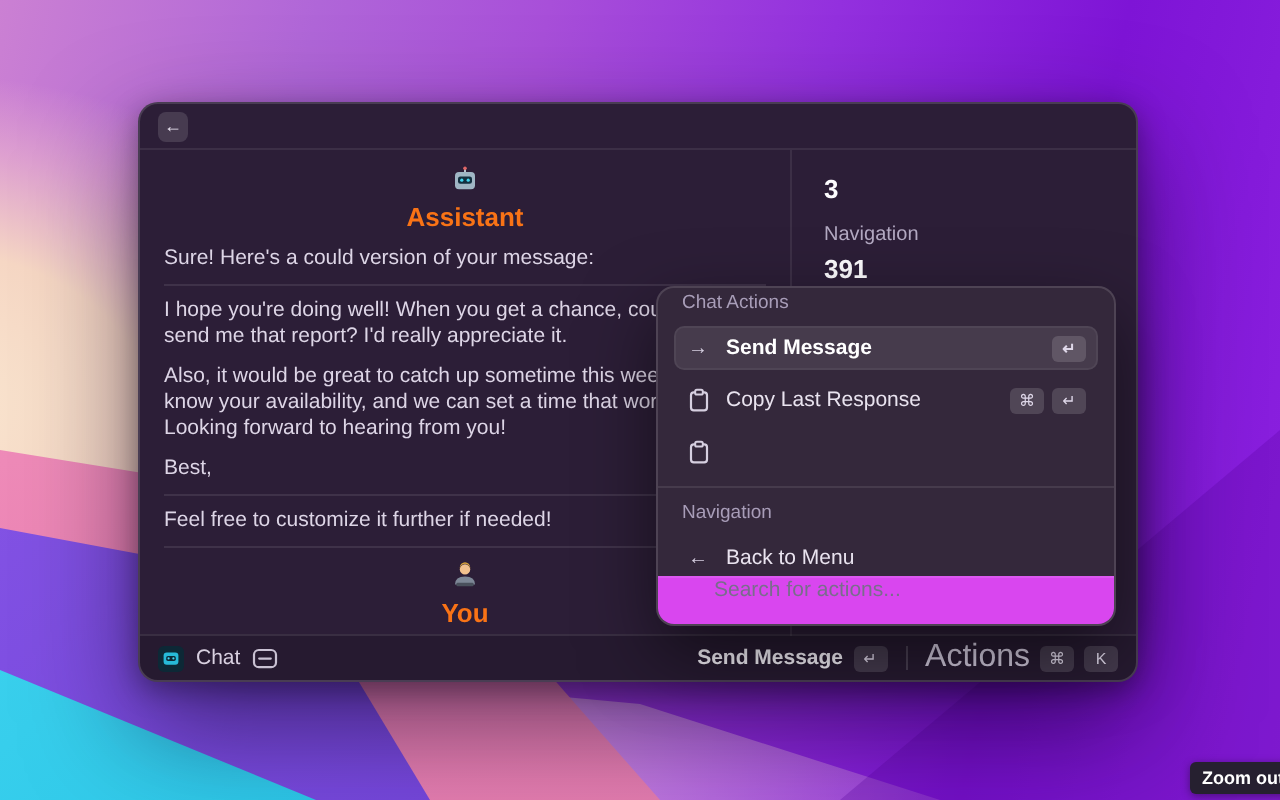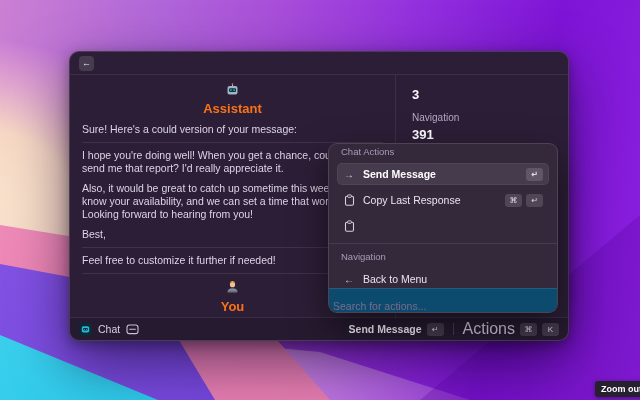--- a/index.html
+++ b/index.html
@@ -63,23 +63,23 @@
     color:#e9e3ef;}
   .panel-inner{padding:0 8px;}
   .section-label{font-size:9.5px;color:#a89db8;margin:2px 4px 6px;}
   .action-row{height:22px;display:flex;align-items:center;gap:8px;padding:0 6px;
     border-radius:5px;font-size:10.5px;margin-bottom:4px;cursor:pointer;}
   .action-row.active{background:rgba(255,255,255,0.09);font-weight:bold;color:#fff;
     box-shadow:inset 0 0 0 1px rgba(255,255,255,0.05);}
   .row-icon{width:12px;display:flex;justify-content:center;color:#d6cfe0;font-size:10px;}
   .row-keys{margin-left:auto;display:flex;gap:4px;}
   .panel-divider{height:1px;background:rgba(255,255,255,0.09);margin:6px -8px 7px;}
-  .search-bar{position:absolute;left:0;right:0;bottom:0;height:24px;background:#0c4a6e;
-    border-top:1px solid rgba(255,255,255,0.1);display:flex;align-items:flex-end;
-    padding:0 4px;box-sizing:border-box;}
+  .search-bar{position:absolute;left:0;right:0;bottom:0;height:24px;background:#d946ef;
+    border-top:1px solid rgba(255,255,255,0.1);display:flex;align-items:flex-start;
+    padding:0 28px;box-sizing:border-box;}
   .search-bar input{background:transparent;border:none;outline:none;width:100%;
     font-family:"Liberation Sans",sans-serif;font-size:10.5px;color:#fff;padding:0;}
   .search-bar input::placeholder{color:#796d8c;}
 
   .zoom-tooltip{position:absolute;left:595px;top:381px;height:16px;padding:0 6px;
     background:#262030;border-radius:3px;color:#fff;font-size:9px;font-weight:bold;
     line-height:16px;white-space:nowrap;box-shadow:0 1px 4px rgba(0,0,0,0.4);}
 </style>
 </head>
 <body>

